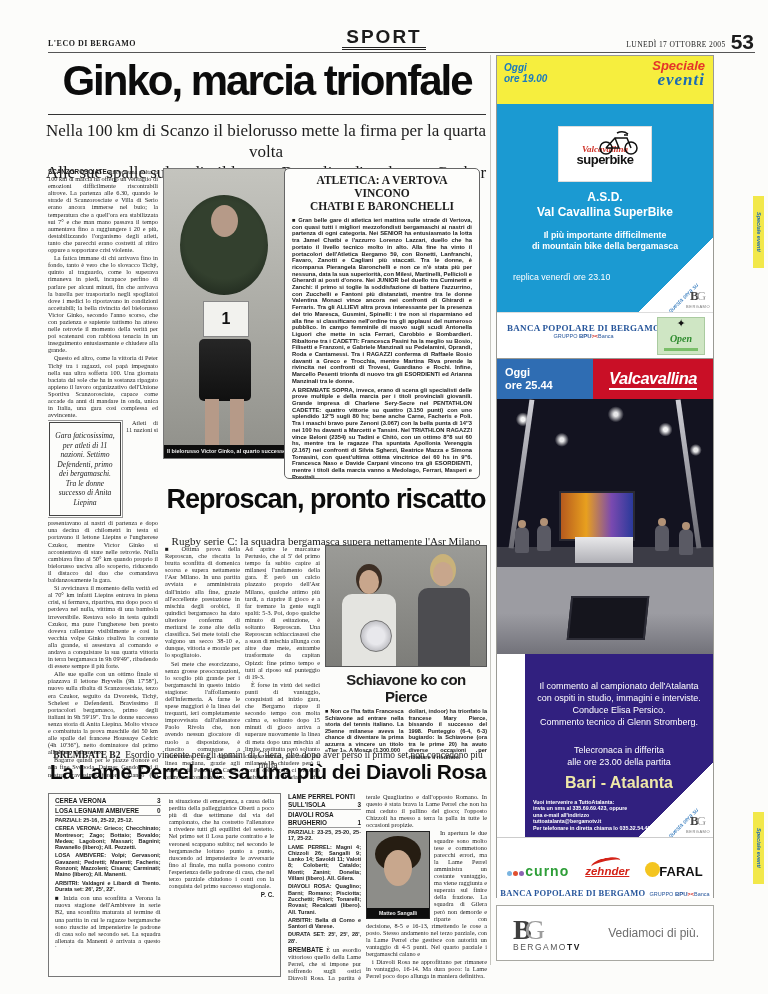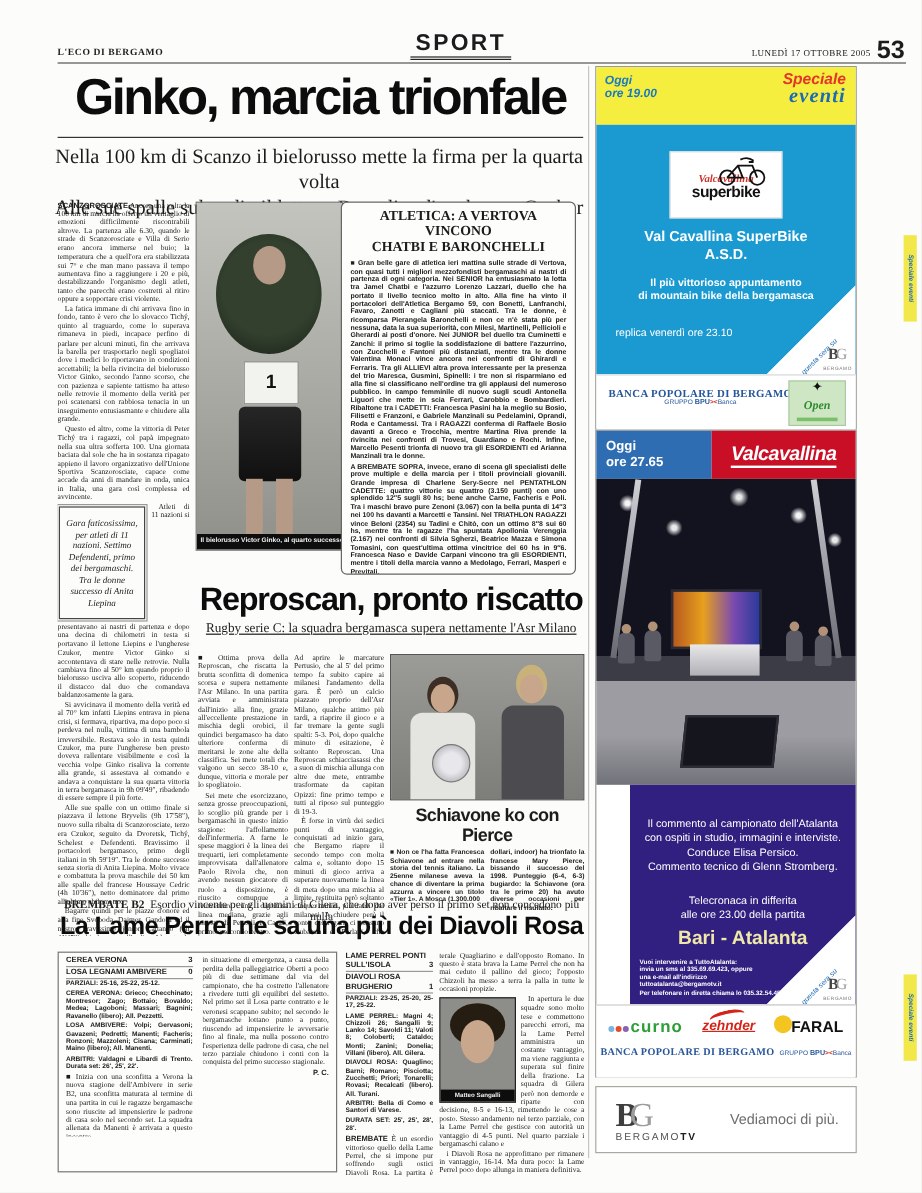--- a/index.html
+++ b/index.html
@@ -48,21 +48,21 @@
   
   .atl-box{left:284px;top:168px;width:196px;height:311px;border:1px solid #666;border-radius:5px;
            padding:5px 7px;box-sizing:border-box;overflow:hidden;background:#fdfdfb;}
   .atl-title{font:bold 11.5px/13px "Liberation Serif",serif;text-align:center;margin-bottom:4px;}
   .atl-body{font:bold 5.8px/6.7px "Liberation Sans",sans-serif;color:#222;text-align:justify;}
   .atl-body p{margin:0 0 2px;}
 
   
   .rugby-head{left:165px;top:484px;width:322px;text-align:center;}
   .rugby-head h2{margin:0;font:800 27px "Liberation Sans",sans-serif;letter-spacing:-1px;color:#0c0c0c;}
-  .rugby-sub{font:11px "Liberation Serif",serif;margin-top:3px;text-decoration:underline;}
+  .rugby-sub{font:11px "Liberation Serif",serif;margin-top:20px;}
   .rcolA{left:165px;top:545px;width:75px;height:235px;overflow:hidden;}
   .rcolB{left:245px;top:545px;width:75px;height:235px;overflow:hidden;}
 
   
   .tennis{left:325px;top:545px;width:162px;height:235px;}
   .tennis-photo{position:relative;width:162px;height:122px;border:1px solid #555;box-sizing:border-box;
                 background:linear-gradient(#9b9b97,#7d7d79);overflow:hidden;}
   .tp-head{position:absolute;border-radius:50%;}
   .tennis-title{font:800 15px "Liberation Sans",sans-serif;letter-spacing:-.5px;text-align:center;margin:4px 0 3px;}
   .tennis-cols{display:flex;gap:5px;}
@@ -150,21 +150,21 @@
   .monitor{position:absolute;left:72px;bottom:14px;width:74px;height:40px;background:#15151d;
            transform:skewX(-6deg);border:2px solid #2c2c36;}
   .person{position:absolute;width:14px;height:26px;border-radius:6px 6px 2px 2px;background:#5a5a64;}
   .person::before{content:"";position:absolute;left:3px;top:-7px;width:8px;height:8px;border-radius:50%;background:#b29276;}
   .ad2-purple{position:relative;height:183px;background:#31207f;color:#fff;overflow:hidden;margin-left:28px;}
   .ad2-desc{font:9px/12px "Liberation Sans",sans-serif;text-align:center;padding-top:26px;}
   .ad2-tele{font:9px/12px "Liberation Sans",sans-serif;text-align:center;margin-top:16px;}
   .ad2-match{font:bold 16px "Liberation Sans",sans-serif;color:#efe8a8;text-align:center;margin-top:6px;}
   .ad2-contact{position:absolute;left:8px;bottom:6px;font:bold 5.3px/6.5px "Liberation Sans",sans-serif;color:#fff;width:120px;}
   .sponsors{position:relative;height:60px;background:#fff;border-top:1px solid #ccc;}
-  .spon-row{display:flex;justify-content:center;align-items:center;gap:16px;padding-top:9px;}
+  .spon-row{display:flex;justify-content:center;align-items:center;gap:16px;padding-top:25px;}
   .curno{font:800 14px "Liberation Sans",sans-serif;color:#2e9e38;letter-spacing:1px;position:relative;}
   .curno .dots span{display:inline-block;width:5px;height:5px;border-radius:50%;margin-right:1px;}
   .zehnder{font:italic 800 11.5px "Liberation Sans",sans-serif;color:#d42318;position:relative;text-decoration:underline;}
   .zehnder::before{content:"";position:absolute;left:6px;top:-7px;width:30px;height:8px;border-top:3px solid #d42318;border-radius:50%;transform:rotate(-12deg);}
   .faral{font:800 13px "Liberation Sans",sans-serif;color:#111;position:relative;padding-left:14px;}
   .faral::before{content:"";position:absolute;left:0;top:-2px;width:15px;height:15px;border-radius:50%;background:#f4c520;}
   .spon-bank{text-align:center;margin-top:3px;}
 
   .bgtv-box{left:496px;top:905px;width:218px;height:56px;border:1px solid #a8a8a2;box-sizing:border-box;background:#fff;
             display:flex;align-items:center;}
@@ -340,25 +340,25 @@
         <svg class="bike" width="44" height="26" viewBox="0 0 44 26">
           <circle cx="9" cy="19" r="6" fill="none" stroke="#111" stroke-width="1.5"></circle>
           <circle cx="34" cy="19" r="6" fill="none" stroke="#111" stroke-width="1.5"></circle>
           <path d="M9 19 L18 9 L30 9 L34 19 M18 9 L22 19 L9 19 M27 6 L31 6" fill="none" stroke="#111" stroke-width="1.5"></path>
           <path d="M20 4 Q26 1 31 5" fill="none" stroke="#111" stroke-width="1.5"></path>
         </svg>
         <span class="l1">Valcavallina</span>
         <span class="l2">superbike</span>
       </div>
       <div class="org">
+        <div>A.S.D.</div>
         <div>Val Cavallina SuperBike</div>
-        <div>A.S.D.</div>
       </div>
       <div class="claim">
-        <div>Il più vittorioso appuntamento</div>
+        <div>Il più importante difficilmente</div>
         <div>di mountain bike della bergamasca</div>
       </div>
       <div class="replica">replica venerdì ore 23.10</div>
       <div class="corner">
         <span class="ct">questa sera su</span>
         <span class="bg-mini"><span class="b">B</span><span class="g">G</span><span class="n">BERGAMO</span></span>
       </div>
     </div>
     <div class="ad1-foot">
       <div class="ad1-bankwrap">
@@ -370,21 +370,21 @@
         <span class="ot">Open</span>
         <span class="ob"></span>
       </div>
     </div>
   </div>
 
   <div class="abs ad2">
     <div class="ad2-band">
       <div class="ad2-when">
         <div>Oggi</div>
-        <div>ore 27.65</div>
+        <div>ore 25.44</div>
       </div>
       <div class="ad2-brand">
         <span>Valcavallina</span>
       </div>
     </div>
     <div class="studio">
       <div class="truss" style="left:22px;transform:rotate(8deg);"></div>
       <div class="truss" style="right:22px;transform:rotate(-8deg);"></div>
       <div class="screen"></div>
       <div class="desk"></div>

